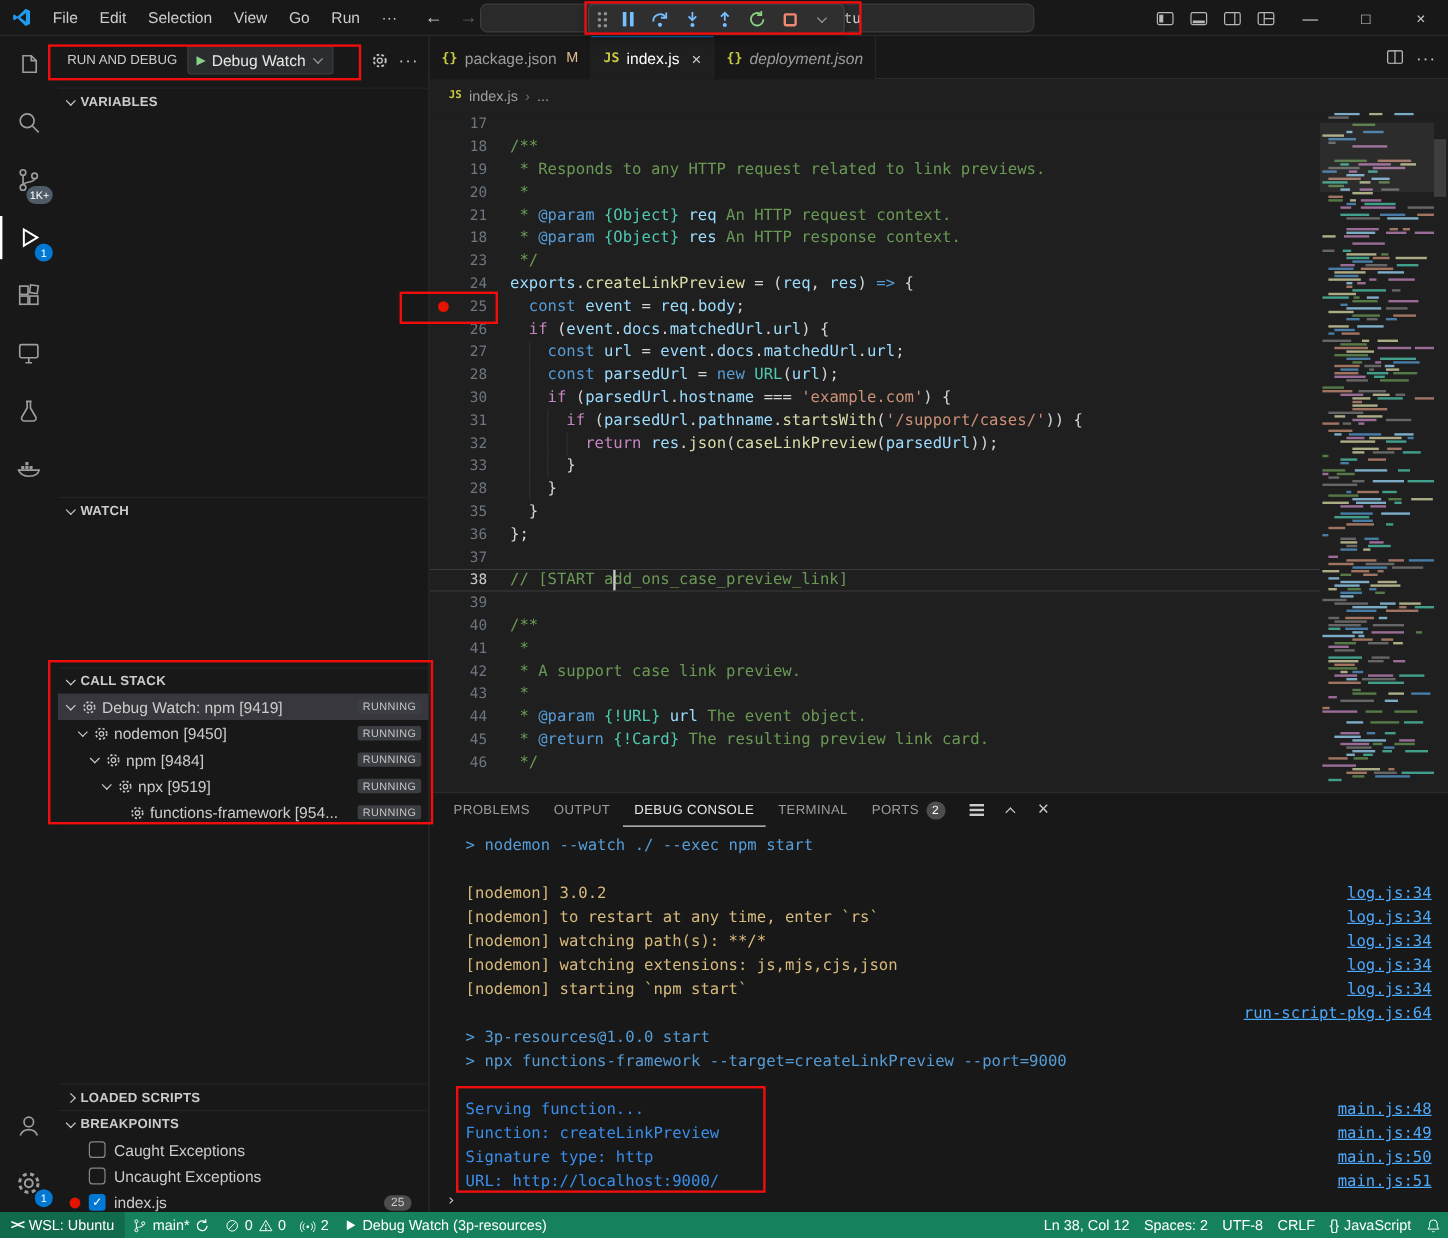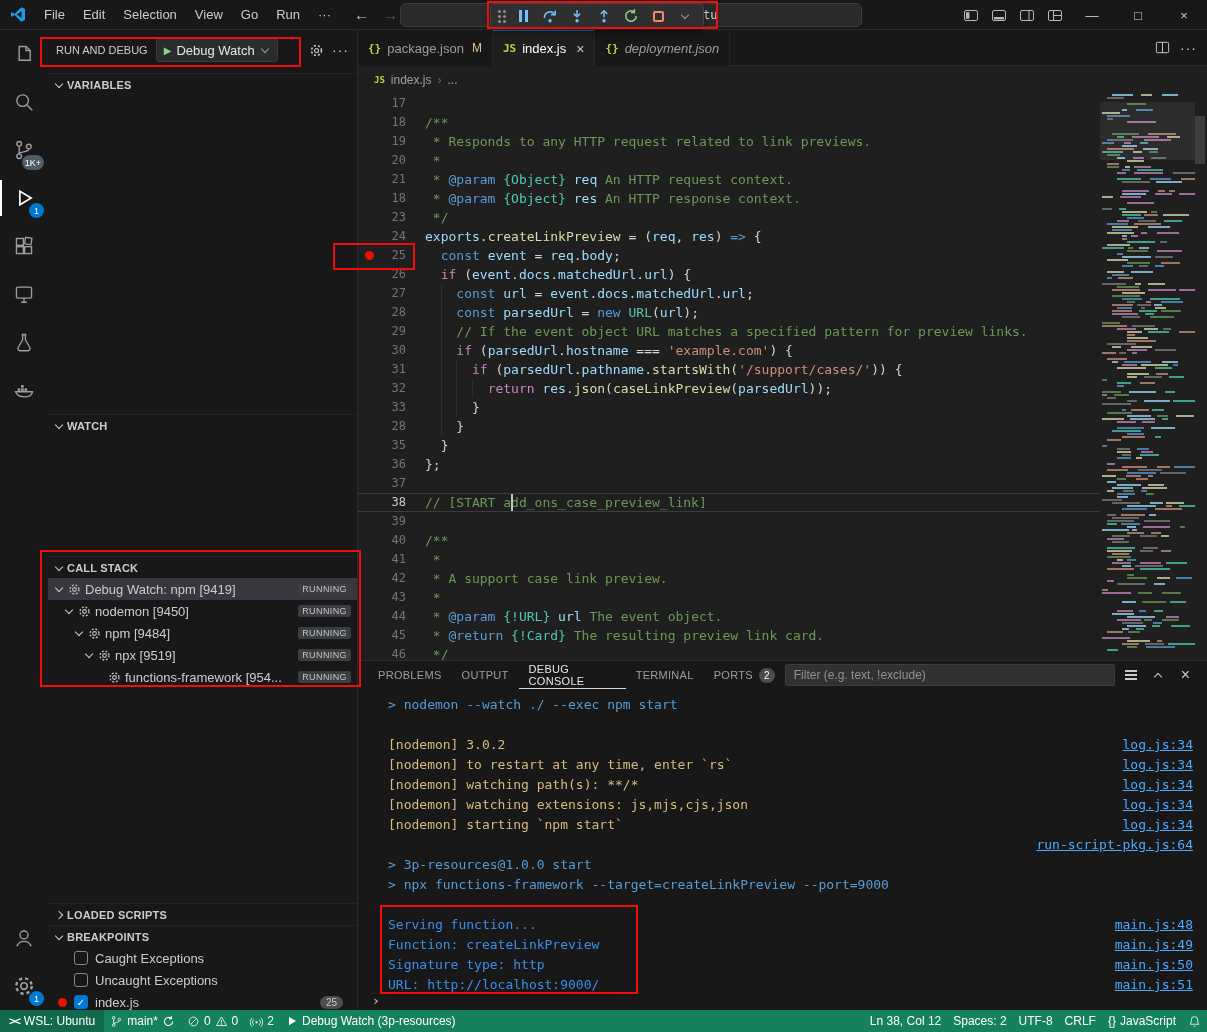--- a/index.html
+++ b/index.html
@@ -549,26 +549,20 @@
           <div class="ltx"><span class="iguide" style="left: 15.64px;"></span><span class="tk-pl">    </span><span class="tk-kw">const</span><span class="tk-pl"> </span><span class="tk-var">url</span><span class="tk-pl"> = </span><span class="tk-var">event</span><span class="tk-pl">.</span><span class="tk-var">docs</span><span class="tk-pl">.</span><span class="tk-var">matchedUrl</span><span class="tk-pl">.</span><span class="tk-var">url</span><span class="tk-pl">;</span></div>
         </div>
         <div class="crow">
           <div class="gut">
             <span class="lnum">28</span>
           </div>
           <div class="ltx"><span class="iguide" style="left: 15.64px;"></span><span class="tk-pl">    </span><span class="tk-kw">const</span><span class="tk-pl"> </span><span class="tk-var">parsedUrl</span><span class="tk-pl"> = </span><span class="tk-kw">new</span><span class="tk-pl"> </span><span class="tk-type">URL</span><span class="tk-pl">(</span><span class="tk-var">url</span><span class="tk-pl">);</span></div>
         </div>
         <div class="crow">
           <div class="gut">
-            <span class="lnum">29</span>
-          </div>
-          <div class="ltx"><span class="iguide" style="left: 15.64px;"></span><span class="tk-pl">    </span><span class="tk-cm">// If the event object URL matches a specified pattern for preview links.</span></div>
-        </div>
-        <div class="crow">
-          <div class="gut">
             <span class="lnum">30</span>
           </div>
           <div class="ltx"><span class="iguide" style="left: 15.64px;"></span><span class="tk-pl">    </span><span class="tk-ctrl">if</span><span class="tk-pl"> (</span><span class="tk-var">parsedUrl</span><span class="tk-pl">.</span><span class="tk-var">hostname</span><span class="tk-pl"> === </span><span class="tk-str">'example.com'</span><span class="tk-pl">) {</span></div>
         </div>
         <div class="crow">
           <div class="gut">
             <span class="lnum">31</span>
           </div>
           <div class="ltx"><span class="iguide" style="left: 15.64px;"></span><span class="iguide" style="left: 31.28px;"></span><span class="tk-pl">      </span><span class="tk-ctrl">if</span><span class="tk-pl"> (</span><span class="tk-var">parsedUrl</span><span class="tk-pl">.</span><span class="tk-var">pathname</span><span class="tk-pl">.</span><span class="tk-fn">startsWith</span><span class="tk-pl">(</span><span class="tk-str">'/support/cases/'</span><span class="tk-pl">)) {</span></div>
         </div>
@@ -1311,21 +1305,20 @@
           <span>DEBUG CONSOLE</span>
         </div>
         <div class="ptab">
           <span>TERMINAL</span>
         </div>
         <div class="ptab">
           <span>PORTS</span>
           <span class="pbadge">2</span>
         </div>
       </div>
-    <input class="filter" placeholder="Filter (e.g. text, !exclude)" style="">
     <span class="ph-ic">
         <span class="lines3"></span>
       </span>
     <span class="ph-ic">
         <span class="tw up"></span>
       </span>
     <span class="ph-ic ph-x">×</span>
   </div>
   <div class="console">
       <div class="conrow"><span class="ct c-cmd">&gt; nodemon --watch ./ --exec npm start</span></div>

